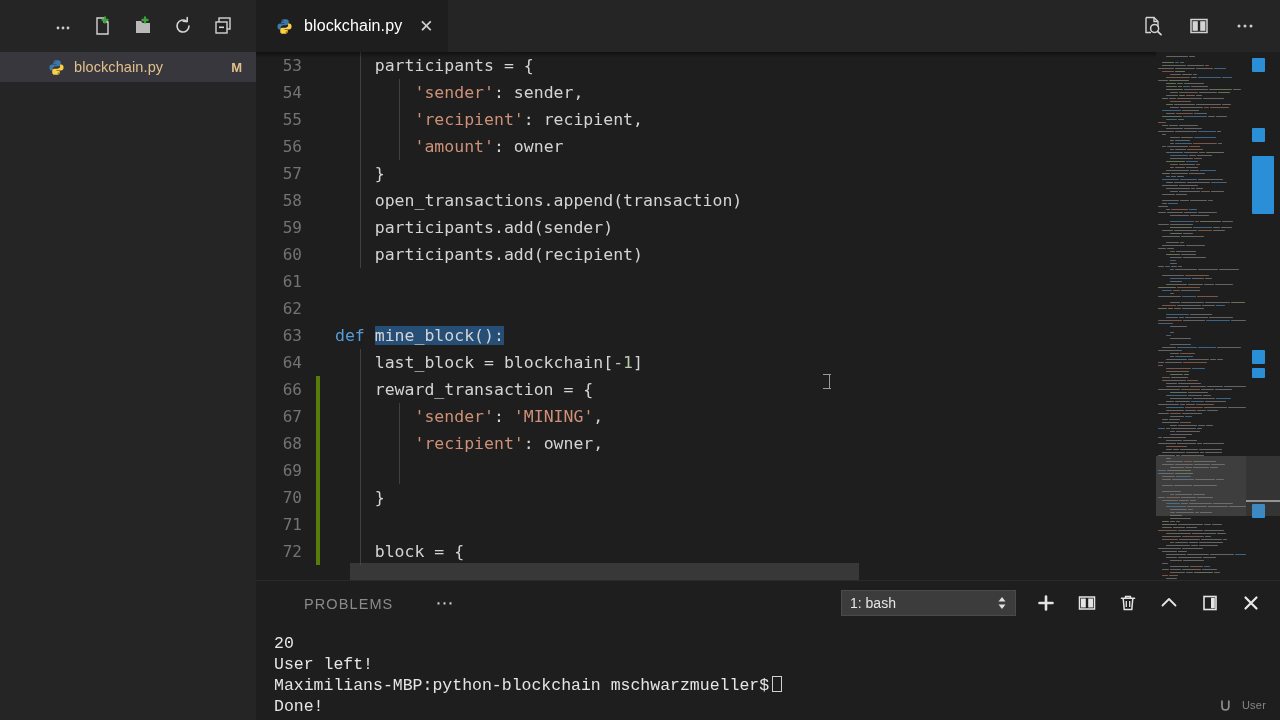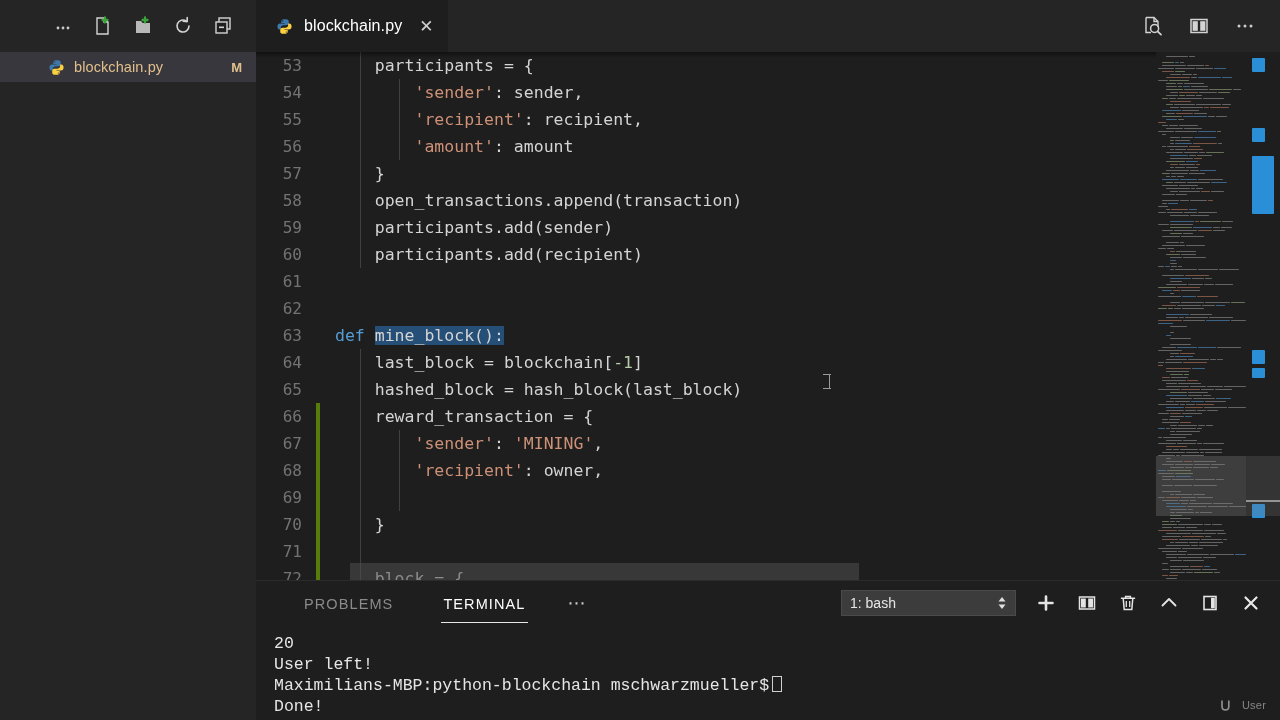--- a/index.html
+++ b/index.html
@@ -264,30 +264,29 @@
         </svg>
       </div>
     </div>
   </div>
 
   <div class="editor">
     <div class="code-area" id="code-area">
         <div class="line"><div class="ln">53</div><div class="gitmark"></div><div class="codecell"><div class="guide" style="left: 39.6px;"></div><span class="codetext"><span class="t-plain">    participants = {</span></span></div></div>
         <div class="line"><div class="ln">54</div><div class="gitmark"></div><div class="codecell"><div class="guide" style="left: 39.6px;"></div><div class="guide" style="left: 79.2px;"></div><span class="codetext"><span class="t-plain">        </span><span class="t-str">'sender'</span><span class="t-plain">: sender,</span></span></div></div>
         <div class="line"><div class="ln">55</div><div class="gitmark"></div><div class="codecell"><div class="guide" style="left: 39.6px;"></div><div class="guide" style="left: 79.2px;"></div><span class="codetext"><span class="t-plain">        </span><span class="t-str">'recipient'</span><span class="t-plain">: recipient,</span></span></div></div>
-        <div class="line"><div class="ln">56</div><div class="gitmark"></div><div class="codecell"><div class="guide" style="left: 39.6px;"></div><div class="guide" style="left: 79.2px;"></div><span class="codetext"><span class="t-plain">        </span><span class="t-str">'amount'</span><span class="t-plain">: amount</span></span></div></div>
+        <div class="line"><div class="ln">56</div><div class="gitmark"></div><div class="codecell"><div class="guide" style="left: 39.6px;"></div><div class="guide" style="left: 79.2px;"></div><span class="codetext"><span class="t-plain">        </span><span class="t-str">'amount'</span><span class="t-plain">: owner</span></span></div></div>
         <div class="line"><div class="ln">57</div><div class="gitmark"></div><div class="codecell"><div class="guide" style="left: 39.6px;"></div><span class="codetext"><span class="t-plain">    }</span></span></div></div>
         <div class="line"><div class="ln">58</div><div class="gitmark"></div><div class="codecell"><div class="guide" style="left: 39.6px;"></div><span class="codetext"><span class="t-plain">    open_transactions.append(transaction)</span></span></div></div>
         <div class="line"><div class="ln">59</div><div class="gitmark"></div><div class="codecell"><div class="guide" style="left: 39.6px;"></div><span class="codetext"><span class="t-plain">    participants.add(sender)</span></span></div></div>
         <div class="line"><div class="ln">60</div><div class="gitmark"></div><div class="codecell"><div class="guide" style="left: 39.6px;"></div><span class="codetext"><span class="t-plain">    participants.add(recipient)</span></span></div></div>
         <div class="line"><div class="ln">61</div><div class="gitmark"></div><div class="codecell"><span class="codetext"><span class="t-plain"></span></span></div></div>
         <div class="line"><div class="ln">62</div><div class="gitmark"></div><div class="codecell"><span class="codetext"><span class="t-plain"></span></span></div></div>
         <div class="line"><div class="ln">63</div><div class="gitmark"></div><div class="codecell"><span class="codetext"><span class="t-kw">def</span><span class="t-plain"> </span><span class="sel t-plain">mine_block():</span></span></div></div>
         <div class="line"><div class="ln">64</div><div class="gitmark"></div><div class="codecell"><div class="guide" style="left: 39.6px;"></div><span class="codetext"><span class="t-plain">    last_block = blockchain[</span><span class="t-num">-1</span><span class="t-plain">]</span></span></div></div>
-        <div class="line"><div class="ln">65</div><div class="gitmark"></div><div class="codecell"><div class="guide" style="left: 39.6px;"></div><span class="codetext"><span class="t-plain">    hashed_block = hash_block(last_block)</span></span></div></div>
         <div class="line"><div class="ln">66</div><div class="gitmark added"></div><div class="codecell"><div class="guide" style="left: 39.6px;"></div><span class="codetext"><span class="t-plain">    reward_transaction = {</span></span></div></div>
         <div class="line"><div class="ln">67</div><div class="gitmark added"></div><div class="codecell"><div class="guide" style="left: 39.6px;"></div><div class="guide" style="left: 79.2px;"></div><span class="codetext"><span class="t-plain">        </span><span class="t-str">'sender'</span><span class="t-plain">: </span><span class="t-str">'MINING'</span><span class="t-plain">,</span></span></div></div>
         <div class="line"><div class="ln">68</div><div class="gitmark added"></div><div class="codecell"><div class="guide" style="left: 39.6px;"></div><div class="guide" style="left: 79.2px;"></div><span class="codetext"><span class="t-plain">        </span><span class="t-str">'recipient'</span><span class="t-plain">: owner,</span></span></div></div>
         <div class="line"><div class="ln">69</div><div class="gitmark added"></div><div class="codecell"><div class="guide" style="left: 39.6px;"></div><div class="guide" style="left: 79.2px;"></div></div></div>
         <div class="line"><div class="ln">70</div><div class="gitmark added"></div><div class="codecell"><div class="guide" style="left: 39.6px;"></div><span class="codetext"><span class="t-plain">    }</span></span></div></div>
         <div class="line"><div class="ln">71</div><div class="gitmark added"></div><div class="codecell"><div class="guide" style="left: 39.6px;"></div></div></div>
         <div class="line"><div class="ln">72</div><div class="gitmark added"></div><div class="codecell"><div class="guide" style="left: 39.6px;"></div><span class="codetext"><span class="t-plain">    block = {</span></span></div></div>
       </div>
 
     <div class="cursor-i">
@@ -1099,21 +1098,20 @@
       <div class="ruler-slider">
         <div class="bar"></div>
       </div>
     </div>
     <div class="edge-shadow"></div>
   </div>
 
   <div class="panel">
     <div class="panel-head">
       <div class="ph-tab first">PROBLEMS</div>
-      <div class="ph-tab active">TERMINAL</div>
       <div class="ph-more">⋯</div>
 
       <div class="ph-right">
         <div class="term-select">
           <span>1: bash</span>
           <span class="sel-arrows">
             <svg width="10" height="14" viewBox="0 0 10 14">
               <path d="M5 1 L8.5 5.4 H1.5 Z" fill="#e0e0e0"></path>
               <path d="M5 13 L8.5 8.6 H1.5 Z" fill="#e0e0e0"></path>
             </svg>

